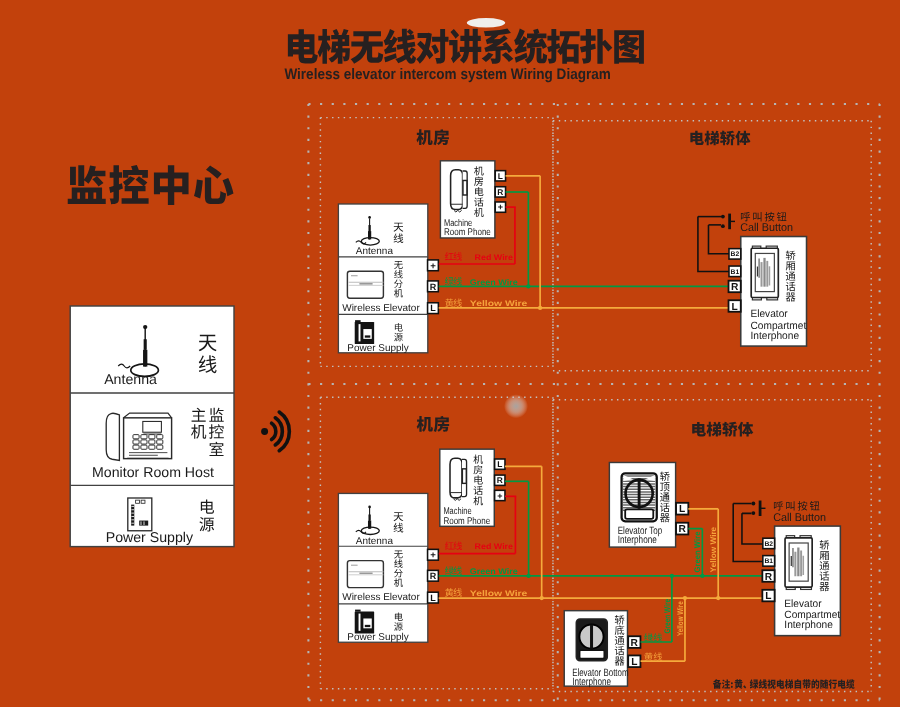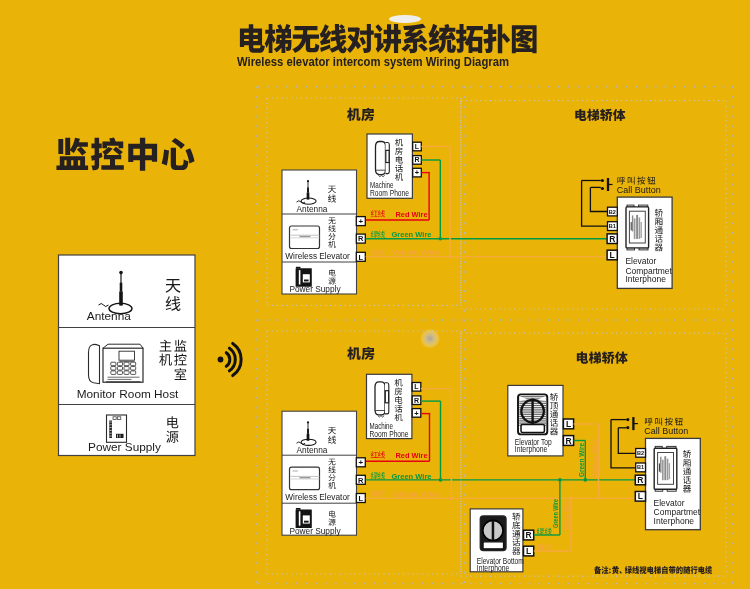--- a/index.html
+++ b/index.html
@@ -1,14 +1,14 @@
 <!DOCTYPE html>
 <html><head><meta charset="utf-8"><style>
 html,body{margin:0;padding:0;background:#fff;}
-#page{position:relative;width:750px;height:589px;background:#eab308;overflow:hidden;will-change:transform;}
+#page{position:relative;width:750px;height:589px;background:#c2410c;overflow:hidden;will-change:transform;}
 </style></head><body>
 <div id="page">
 <svg width="750" height="589" viewBox="0 0 750 589">
 <defs>
         <path id="g0" d="M416 -365V-301H252V-365ZM573 -365H734V-301H573ZM416 -498H252V-569H416ZM573 -498V-569H734V-498ZM102 -711V-103H252V-159H416V-135C416 39 459 87 612 87C645 87 750 87 786 87C917 87 962 26 981 -135C952 -142 915 -155 883 -171V-711H573V-847H416V-711ZM833 -159C825 -80 812 -60 769 -60C748 -60 655 -60 631 -60C578 -60 573 -68 573 -134V-159Z"></path>
         <path id="g1" d="M156 -855V-672H34V-538H148C122 -426 72 -295 13 -221C36 -181 67 -114 80 -72C108 -115 134 -172 156 -236V95H287V-319C300 -288 312 -258 320 -235L403 -331C387 -359 314 -474 287 -509V-538H381V-672H287V-855ZM607 -391V-331H548L555 -391ZM441 -509C434 -412 419 -293 405 -214H557C501 -142 421 -79 334 -42C363 -16 404 33 424 65C492 30 555 -22 607 -84V93H743V-214H830C828 -149 824 -122 818 -112C811 -104 804 -101 793 -101C783 -101 768 -102 747 -104C766 -69 778 -14 780 29C816 29 848 27 868 22C892 16 909 7 928 -17C949 -45 955 -125 959 -285C960 -300 961 -331 961 -331H743V-391H941V-692H855C876 -729 898 -773 920 -817L780 -855C766 -805 741 -740 717 -692H603L643 -710C631 -751 601 -809 569 -852L456 -806C478 -772 499 -729 513 -692H413V-574H607V-509ZM743 -574H810V-509H743Z"></path>
         <path id="g2" d="M101 -795V-653H405C403 -607 401 -560 396 -515H42V-372H369C327 -232 234 -110 23 -30C61 1 101 55 121 93C339 2 445 -135 499 -291V-115C499 23 534 69 674 69C701 69 774 69 802 69C920 69 960 21 976 -156C935 -166 868 -191 837 -216C831 -92 825 -73 789 -73C770 -73 713 -73 696 -73C658 -73 653 -78 653 -117V-372H965V-515H545C550 -561 553 -607 555 -653H912V-795Z"></path>
         <path id="g3" d="M44 -80 74 58C174 21 297 -26 412 -71L389 -189C263 -147 130 -103 44 -80ZM75 -408C91 -416 115 -422 186 -431C158 -393 135 -364 121 -351C89 -314 67 -294 38 -287C54 -252 75 -188 82 -162C111 -178 156 -191 397 -237C395 -266 397 -321 402 -358L268 -337C331 -412 392 -498 440 -582L324 -657C307 -622 288 -587 267 -554L207 -550C261 -623 313 -709 349 -789L214 -854C180 -743 113 -626 91 -597C69 -566 52 -547 29 -540C45 -503 68 -435 75 -408ZM848 -353C824 -315 795 -280 762 -248C756 -277 750 -308 745 -342L961 -382L938 -508L727 -470L720 -542L936 -577L912 -704L835 -692L909 -763C882 -787 829 -826 793 -851L708 -776C740 -750 784 -714 811 -689L711 -673L708 -776L709 -860H564C564 -792 566 -722 570 -651L431 -630L440 -582L455 -499L579 -519L586 -445L409 -414L432 -284L604 -316C614 -257 626 -203 640 -153C559 -103 466 -64 371 -37C404 -4 440 46 458 83C539 54 617 18 688 -26C726 50 775 96 836 96C922 96 958 64 981 -66C949 -82 908 -113 880 -148C876 -71 867 -45 853 -45C836 -45 819 -68 802 -108C867 -162 924 -225 970 -298Z"></path>
         <path id="g4" d="M466 -381C510 -314 553 -224 567 -166L692 -230C676 -290 628 -374 582 -438ZM49 -436C106 -387 166 -330 222 -271C171 -166 106 -81 25 -26C59 1 104 56 127 93C209 29 275 -52 328 -149C363 -106 391 -65 411 -28L524 -138C495 -188 449 -245 395 -302C437 -423 465 -562 480 -722L385 -749L360 -744H62V-606H322C311 -540 296 -477 278 -417C234 -457 190 -496 148 -530ZM727 -855V-642H489V-503H727V-82C727 -65 721 -60 704 -60C686 -60 633 -60 581 -63C601 -19 622 51 626 94C709 94 773 88 816 63C858 38 871 -3 871 -81V-503H971V-642H871V-855Z"></path>
         <path id="g5" d="M66 -771C117 -716 185 -639 214 -590L320 -683C287 -731 216 -803 165 -853ZM29 -552V-410H133V-153C133 -106 102 -66 78 -49C102 -18 140 48 152 85C170 58 205 25 375 -122C358 -151 333 -210 322 -251L273 -210V-552ZM720 -526V-368H621V-377V-526ZM476 -854V-670H358V-526H476V-378V-368H340V-222H464C449 -138 415 -58 343 -7C376 14 430 60 454 87C555 18 596 -98 612 -222H720V93H869V-222H971V-368H869V-526H957V-670H869V-857H720V-670H621V-854Z"></path>

